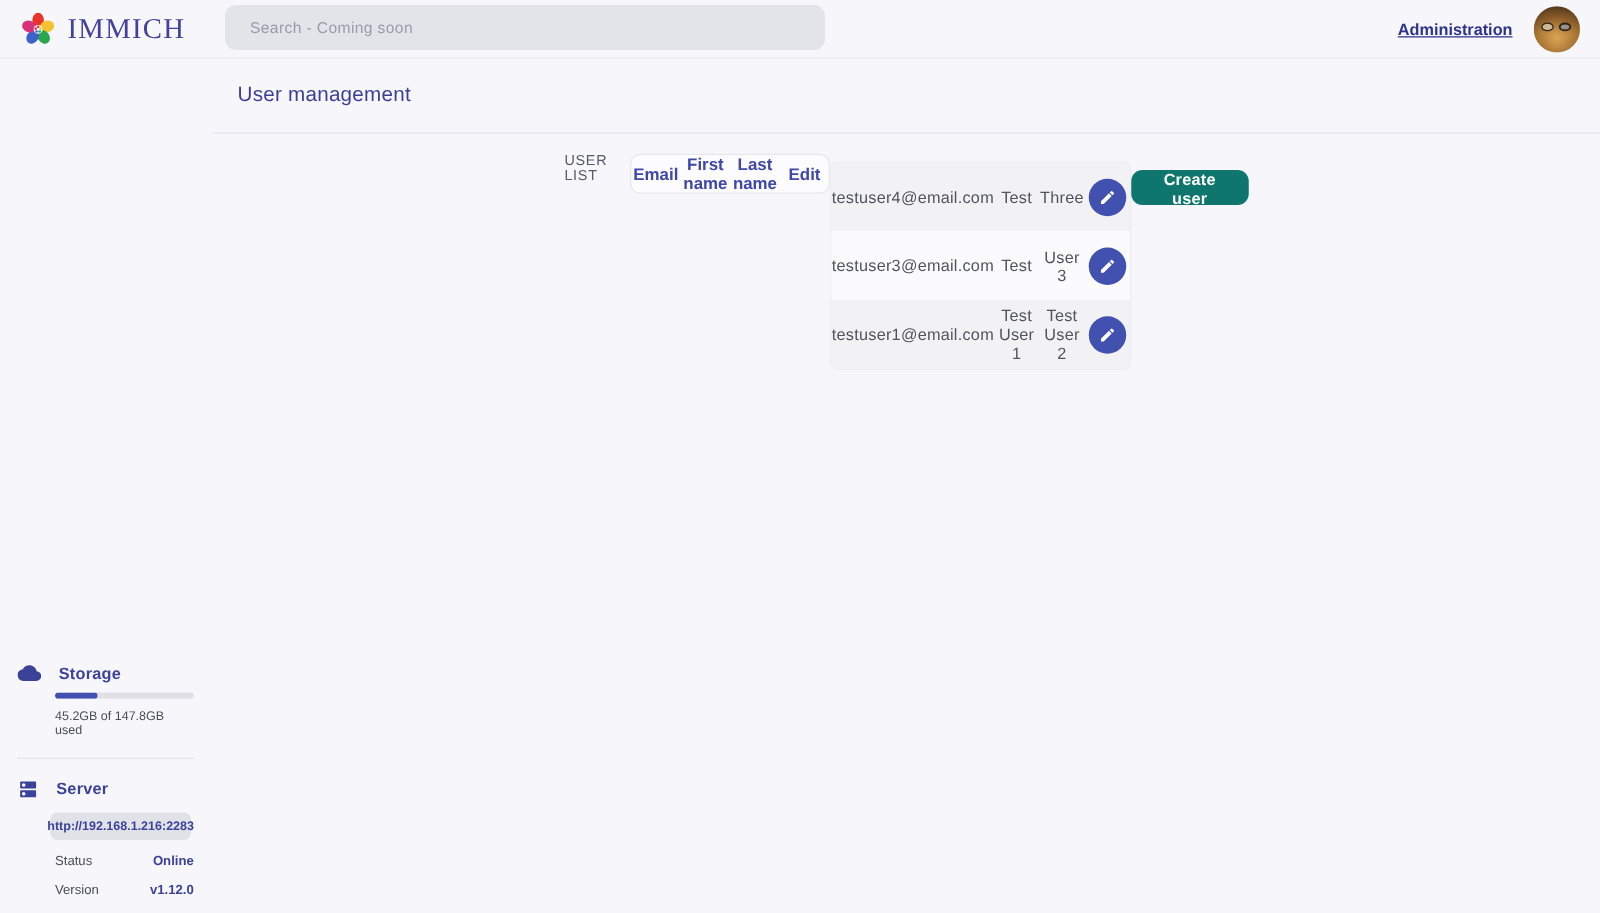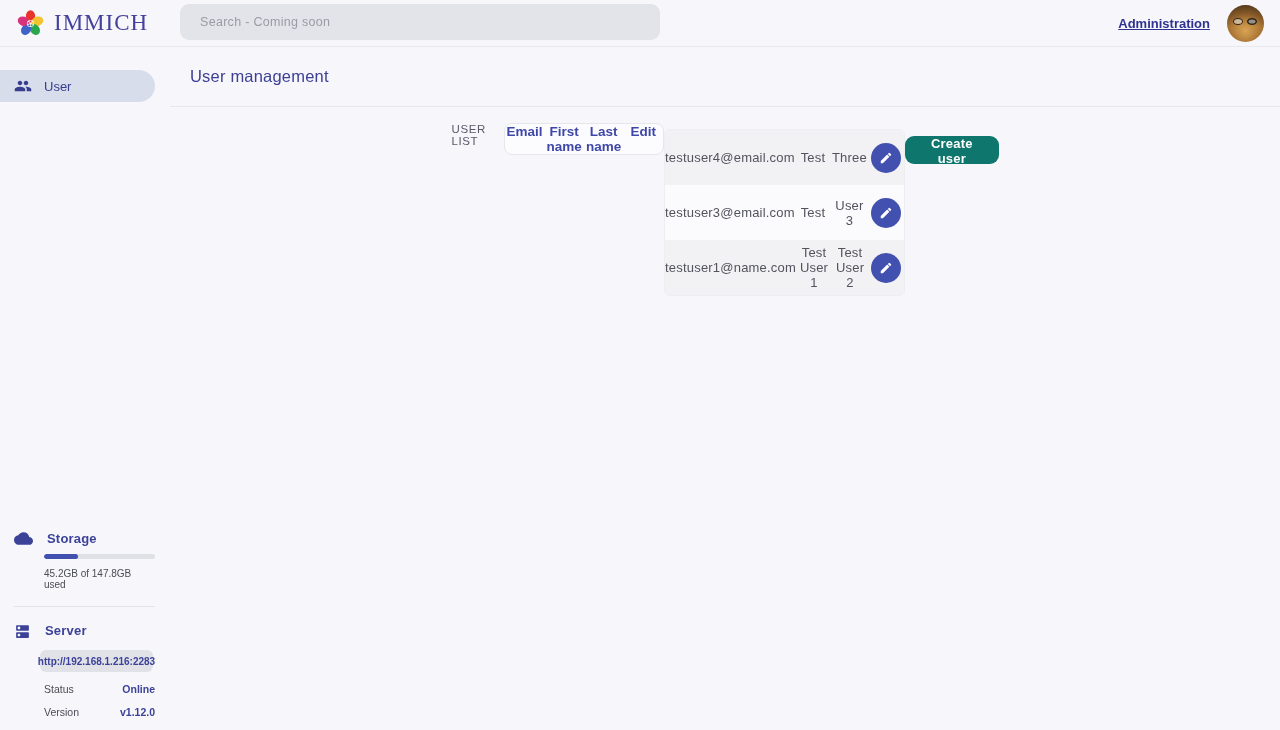--- a/index.html
+++ b/index.html
@@ -164,20 +164,21 @@
     color: #59596a;
     letter-spacing: 0.6px;
     margin-bottom: 13px;
   }
   .thead {
     height: 32px;
     background: #fcfcfe;
     border: 1px solid #e6e7ec;
     border-radius: 8px;
     display: flex;
+    align-items: center;
   }
   .thead .th {
     flex: 1;
     text-align: center;
     font-size: 13.5px;
     font-weight: bold;
     color: #3f47a8;
   }
   .tbody {
     margin-top: 6px;
@@ -253,26 +254,20 @@
     <a class="admin-link">Administration</a>
     <div class="avatar">
       <div class="avatar-glasses"></div>
     </div>
   </div>
 </div>
 
 <div class="app">
 
   <div class="sidebar">
-    <div class="sidebar-item">
-      <svg width="18" height="18" viewBox="0 0 24 24" class="icon-indigo">
-        <path fill="#363d8f" d="M16 11c1.66 0 2.99-1.34 2.99-3S17.66 5 16 5c-1.66 0-3 1.34-3 3s1.34 3 3 3zm-8 0c1.66 0 2.99-1.34 2.99-3S9.66 5 8 5C6.34 5 5 6.34 5 8s1.34 3 3 3zm0 2c-2.33 0-7 1.17-7 3.5V19h14v-2.5c0-2.33-4.67-3.5-7-3.5zm8 0c-.29 0-.62.02-.97.05 1.16.84 1.97 1.97 1.97 3.45V19h6v-2.5c0-2.33-4.67-3.5-7-3.5z"></path>
-      </svg>
-      <span class="label">User</span>
-    </div>
 
     <div class="sidebar-bottom">
 
       <div class="panel-head">
         <svg width="19" height="15" viewBox="0 0 24 18">
           <path fill="#3c4298" d="M19.35 7.04C18.67 3.59 15.64 1 12 1 9.11 1 6.6 2.64 5.35 5.04 2.34 5.36 0 7.91 0 11c0 3.31 2.69 6 6 6h13c2.76 0 5-2.24 5-5 0-2.64-2.05-4.78-4.65-4.96z"></path>
         </svg>
         <span class="panel-title">Storage</span>
       </div>
       <div class="progress-track">
@@ -337,21 +332,21 @@
             <div class="td">User 3</div>
             <div class="td">
               <button class="edit-btn">
                 <svg width="14" height="14" viewBox="0 0 24 24">
                   <path fill="#ffffff" d="M3 17.25V21h3.75L17.81 9.94l-3.75-3.75L3 17.25zM20.71 7.04c.39-.39.39-1.02 0-1.41l-2.34-2.34a.996.996 0 0 0-1.41 0l-1.83 1.83 3.75 3.75 1.83-1.83z"></path>
                 </svg>
               </button>
             </div>
           </div>
           <div class="trow odd">
-            <div class="td">testuser1@name.com</div>
+            <div class="td">testuser1@email.com</div>
             <div class="td">Test User 1</div>
             <div class="td">Test User 2</div>
             <div class="td">
               <button class="edit-btn">
                 <svg width="14" height="14" viewBox="0 0 24 24">
                   <path fill="#ffffff" d="M3 17.25V21h3.75L17.81 9.94l-3.75-3.75L3 17.25zM20.71 7.04c.39-.39.39-1.02 0-1.41l-2.34-2.34a.996.996 0 0 0-1.41 0l-1.83 1.83 3.75 3.75 1.83-1.83z"></path>
                 </svg>
               </button>
             </div>
           </div>

